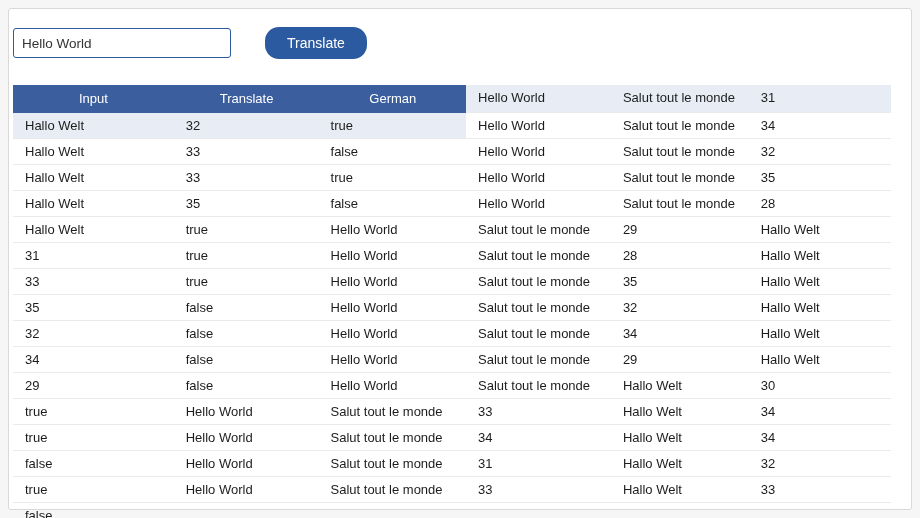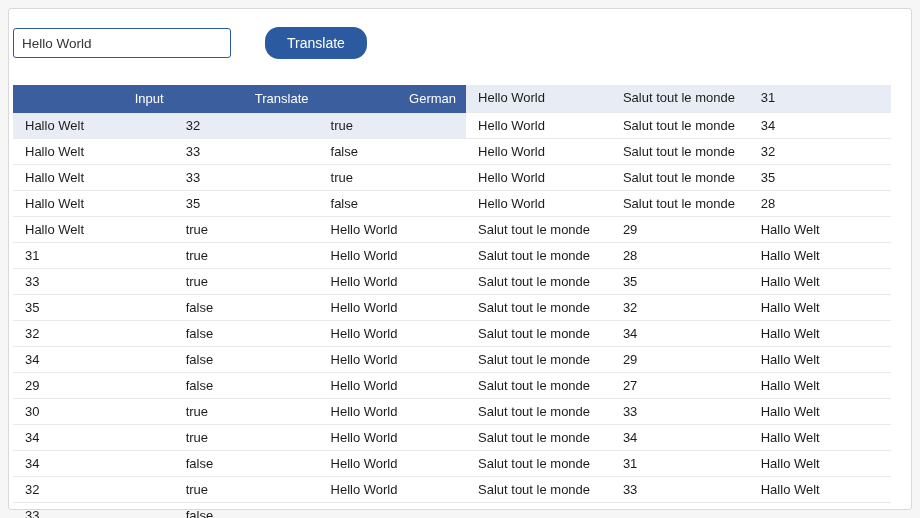--- a/index.html
+++ b/index.html
@@ -40,21 +40,21 @@
   }
   .grid {
     display:grid;
     grid-template-columns: 18.3% 16.5% 16.8% 16.5% 15.7% 16.2%;
     font-size:13px;
     color:#1c1c1c;
   }
   .hd {
     background:#3a5e9e;
     color:#fff;
-    text-align:right;
+    text-align:center;
     padding:6px 10px 7px;
     font-size:13px;
     border-left:1px solid #3a5e9e;
   }
   .hd:first-child { border-left:none; }
   .cell {
     padding:5px 10px 5px 12px;
     border-bottom:1px solid #eaeaea;
     white-space:nowrap;
   }
@@ -133,21 +133,20 @@
       <div class="cell">34</div>
       <div class="cell">false</div>
       <div class="cell">Hello World</div>
       <div class="cell">Salut tout le monde</div>
       <div class="cell">29</div>
       <div class="cell">Hallo Welt</div>
       <div class="cell">29</div>
       <div class="cell">false</div>
       <div class="cell">Hello World</div>
       <div class="cell">Salut tout le monde</div>
-      <div class="cell">27</div>
       <div class="cell">Hallo Welt</div>
       <div class="cell">30</div>
       <div class="cell">true</div>
       <div class="cell">Hello World</div>
       <div class="cell">Salut tout le monde</div>
       <div class="cell">33</div>
       <div class="cell">Hallo Welt</div>
       <div class="cell">34</div>
       <div class="cell">true</div>
       <div class="cell">Hello World</div>

